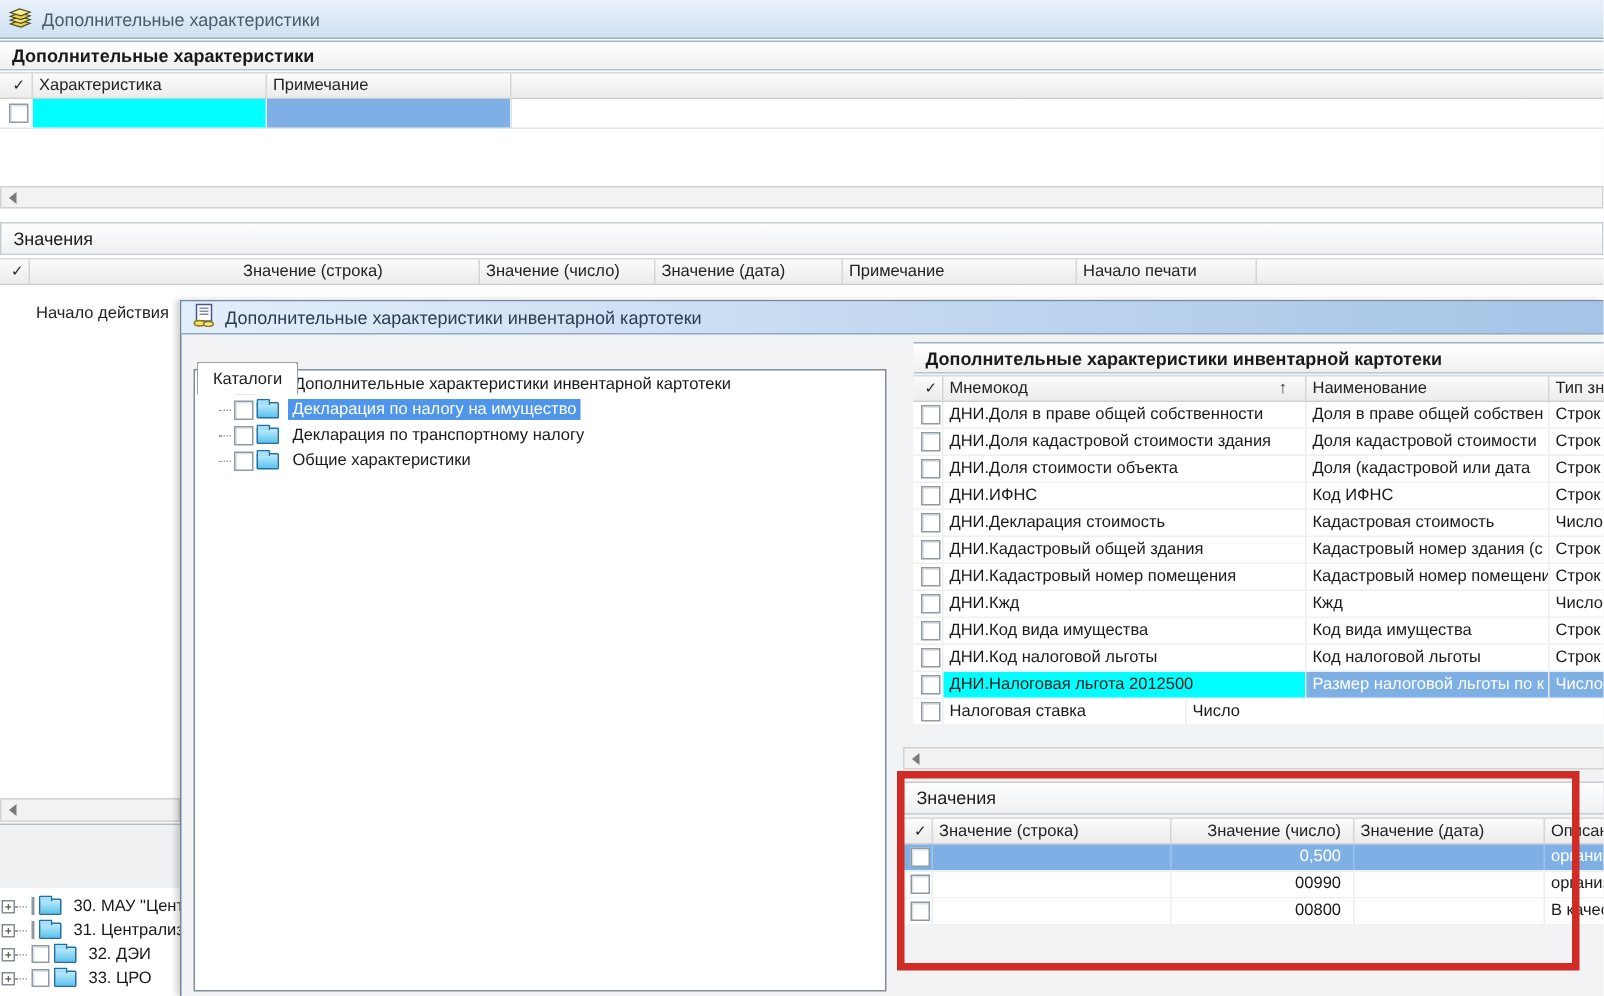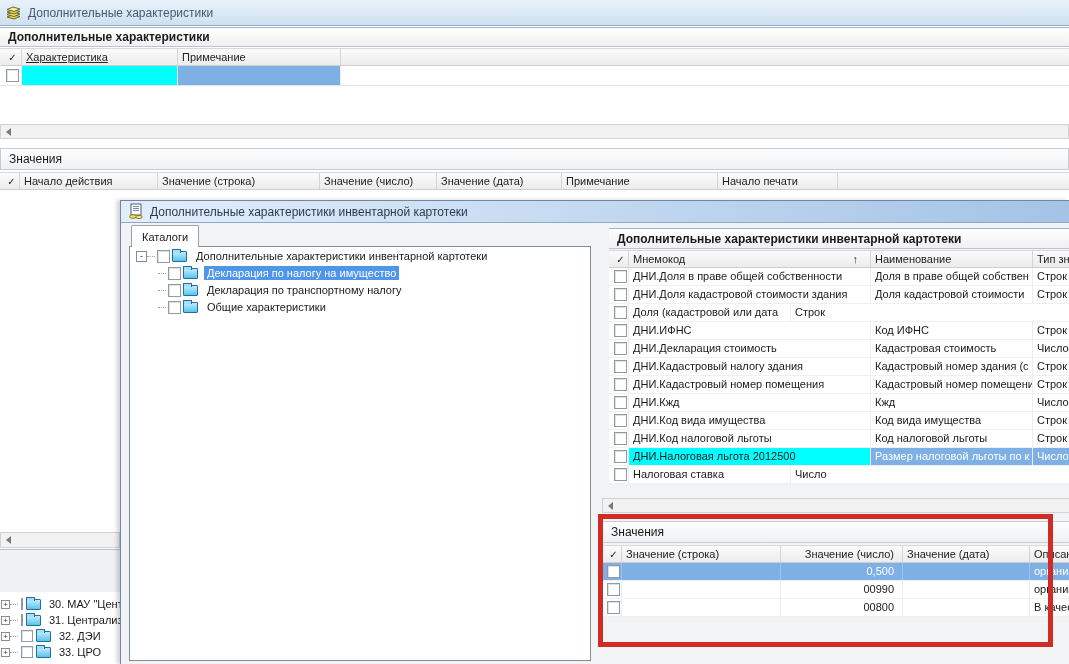--- a/index.html
+++ b/index.html
@@ -29,53 +29,53 @@
 
   .expander { display:inline-block; width:11px; height:11px; background:#fff; border:1px solid #848d96; font-size:9px; line-height:9px; text-align:center; color:#333; flex:none; }
   .dotline { display:inline-block; width:8px; border-top:1px dotted #9aa2aa; flex:none; }
 
   
   #mw-titlebar { left:0; top:0; width:1069px; height:26px; }
   #mw-header   { left:0; top:27px; width:1069px; height:20px; }
   #t1-head { left:0; top:48px; width:1069px; }
   #t1-row  { left:0; top:66px; width:1069px; height:20px; }
   .t1-c0 { width:22px; flex:none; }
-  .t1-c1 { width:156px; flex:none;text-decoration:underline; }
+  .t1-c1 { width:156px; flex:none; }
   .t1-c2 { width:163px; flex:none; }
   .tfill { flex:1; border-right:none !important; }
   #t1-row .trow { height:20px; line-height:19px; border-bottom:1px solid #e4e4e4; }
   .cyan-cell { background:#00ffff !important; }
   .blue-cell { background:#7eb0e6 !important; }
 
   #sb1 { left:0; top:124px; width:1069px; height:15px; }
   #vals-hdr { left:0; top:148px; width:1069px; height:22px; }
   #t2-head { left:0; top:172px; width:1069px; }
-  .t2-c0{width:20px;flex:none;} .t2-c1{width:138px;flex:none;} .t2-c2{width:162px;flex:none;}
+  .t2-c0{width:20px;flex:none;} .t2-c1{width:138px;flex:none;margin-top:28px;} .t2-c2{width:162px;flex:none;}
   .t2-c3{width:117px;flex:none;} .t2-c4{width:125px;flex:none;} .t2-c5{width:156px;flex:none;} .t2-c6{width:120px;flex:none;}
 
   #sb2 { left:0; top:532px; width:120px; height:16px; }
   #grey-panel { left:0; top:549px; width:120px; height:43px; background:#eff1f2; border-top:1px solid #b9bec3; }
   #bl-tree { left:0; top:592px; width:120px; height:72px; background:#fff; padding-top:4px; overflow:hidden; }
   .bl-row { display:flex; align-items:center; height:16px; white-space:nowrap; }
   .bl-row .expander { width:9px; height:9px; font-size:8px; line-height:7px; margin-left:1px; }
   .bl-row .cb { width:12px; height:12px; margin:0 3px; }
   .bl-row .folder { margin-right:5px; }
 
   
   #dialog { left:120px; top:200px; width:949px; height:464px; background:#f1f3f5; border-left:1px solid #6e88a3; border-top:1px solid #6e88a3; box-shadow:-3px 0 4px rgba(0,0,0,.18); }
   #dlg-titlebar { left:0; top:0; width:949px; height:22px; background:linear-gradient(to right,#e3eefb,#a4c3e6); display:flex; align-items:center; padding-left:7px; border-bottom:1px solid #8fa9c4; }
   #dlg-titlebar .t-text { margin-left:6px; color:#2b3c4f; font-size:12px; }
 
-  #tab-catalogs { left:10px; top:24px; height:22px; padding:0 10px; background:#fff; border:1px solid #98a2ab; border-bottom:none; border-radius:2px 2px 0 0; display:flex; align-items:center; z-index:2; }
+  #tab-catalogs { left:10px; top:40px; height:22px; padding:0 10px; background:#fff; border:1px solid #98a2ab; border-bottom:none; border-radius:2px 2px 0 0; display:flex; align-items:center; z-index:2; }
   #treebox { left:8px; top:45px; width:462px; height:415px; background:#fff; border:1px solid #828c96; overflow:hidden; }
   .tree-row { display:flex; align-items:center; height:16px; margin-top:1px; white-space:nowrap; }
   .tree-row .cb { width:13px; height:13px; margin:0 2px; }
   .tree-row .folder { margin-right:6px; }
   .tree-root { padding-left:6px; }
-  .tree-child { padding-left:28px; }
+  .tree-child { padding-left:16px; }
   .tree-label { padding:1px 3px; }
   .tree-child.selected .tree-label { background:#4f96ea; color:#fff; }
 
   #rp-header { left:488px; top:27px; width:461px; height:21px; font-weight:bold; }
   #t3 { left:488px; top:49px; width:581px; }
   .t3-c0{width:20px;flex:none;} .t3-c1{width:242px;flex:none;gap:12px;} .t3-c2{width:162px;flex:none;} .t3-c3{flex:1;border-right:none !important;}
   .sort-arrow { float:right; margin-right:6px; color:#333; }
   .t3-hmn { display:flex; justify-content:space-between; padding-right:6px; }
   #t3 .trow.selected .c-mnemo { background:#00ffff; }
   #t3 .trow.selected .c-name, #t3 .trow.selected .c-type { background:#7eb0e6; color:#fff; }
@@ -274,20 +274,21 @@
           </div>
           <div class="cell t3-c1 c-mnemo">ДНИ.Доля кадастровой стоимости здания</div>
           <div class="cell t3-c2 c-name">Доля кадастровой стоимости</div>
           <div class="cell t3-c3 c-type">Строк</div>
         </div>
 
         <div class="trow">
           <div class="cell t3-c0 cellc">
             <span class="cb"></span>
           </div>
+          <div class="cell t3-c1 c-mnemo">ДНИ.Доля стоимости объекта</div>
           <div class="cell t3-c2 c-name">Доля (кадастровой или дата</div>
           <div class="cell t3-c3 c-type">Строк</div>
         </div>
 
         <div class="trow">
           <div class="cell t3-c0 cellc">
             <span class="cb"></span>
           </div>
           <div class="cell t3-c1 c-mnemo">ДНИ.ИФНС</div>
           <div class="cell t3-c2 c-name">Код ИФНС</div>
@@ -300,21 +301,21 @@
           </div>
           <div class="cell t3-c1 c-mnemo">ДНИ.Декларация стоимость</div>
           <div class="cell t3-c2 c-name">Кадастровая стоимость</div>
           <div class="cell t3-c3 c-type">Число</div>
         </div>
 
         <div class="trow">
           <div class="cell t3-c0 cellc">
             <span class="cb"></span>
           </div>
-          <div class="cell t3-c1 c-mnemo">ДНИ.Кадастровый налогу здания</div>
+          <div class="cell t3-c1 c-mnemo">ДНИ.Кадастровый общей здания</div>
           <div class="cell t3-c2 c-name">Кадастровый номер здания (с</div>
           <div class="cell t3-c3 c-type">Строк</div>
         </div>
 
         <div class="trow">
           <div class="cell t3-c0 cellc">
             <span class="cb"></span>
           </div>
           <div class="cell t3-c1 c-mnemo">ДНИ.Кадастровый номер помещения</div>
           <div class="cell t3-c2 c-name">Кадастровый номер помещени</div>

